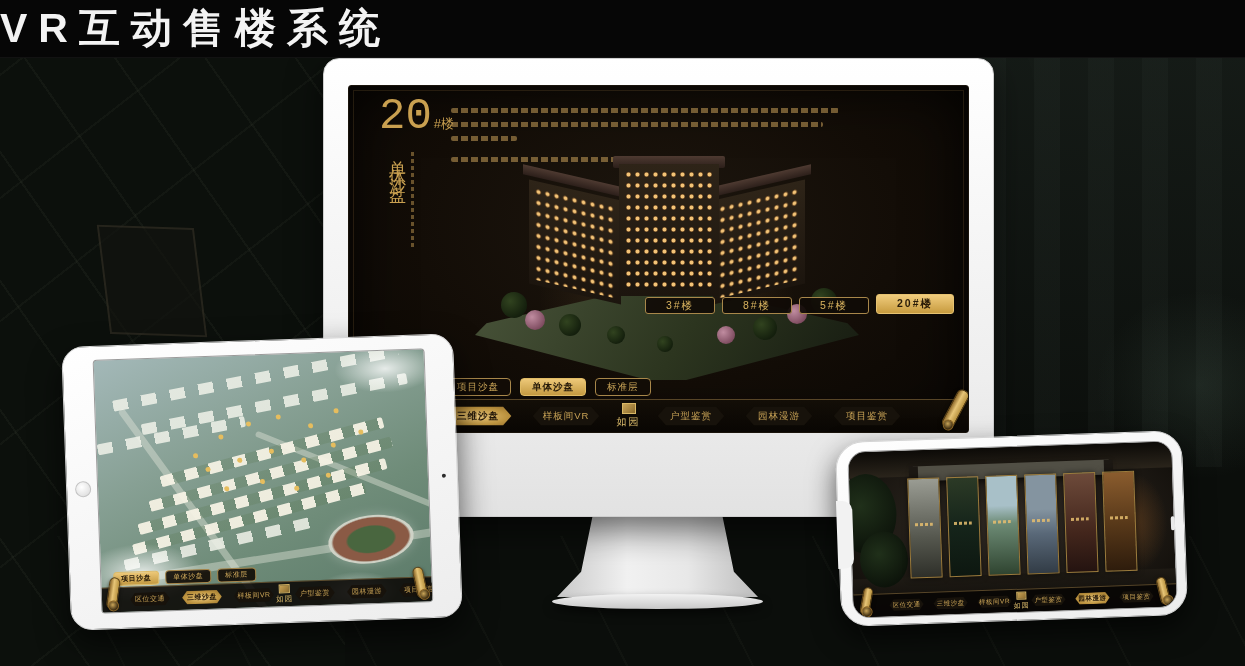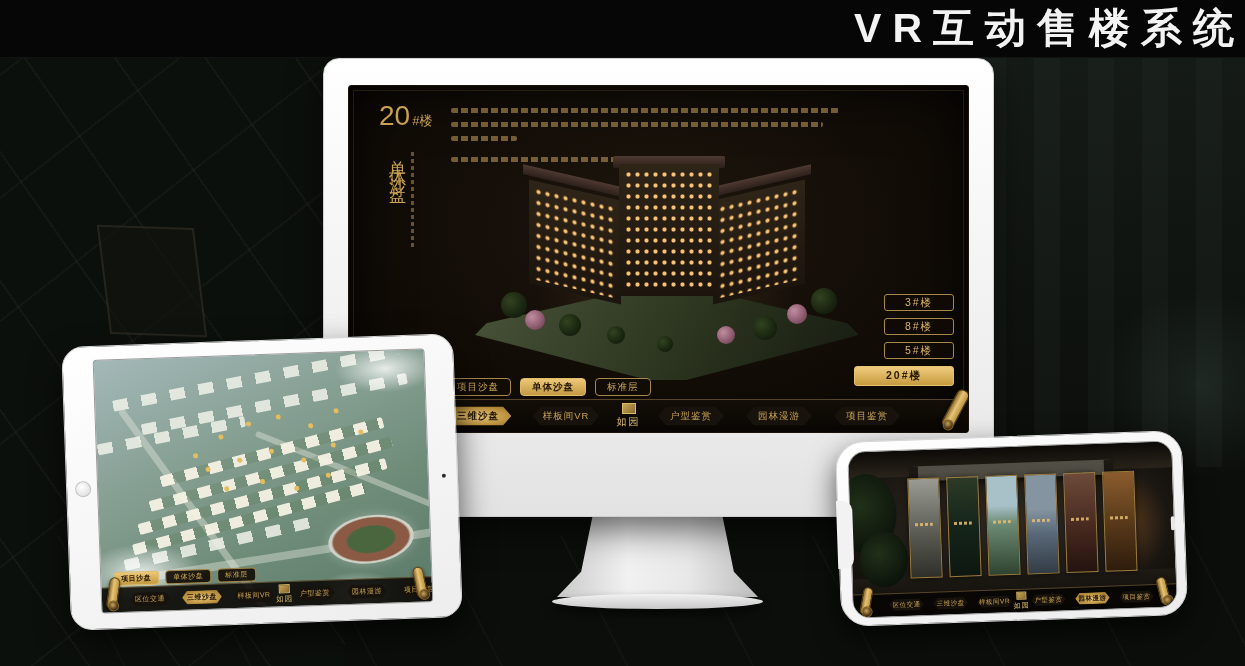--- a/index.html
+++ b/index.html
@@ -1,21 +1,21 @@
 <!DOCTYPE html>
 <html><head>
 <meta charset="utf-8">
 <style>
   html,body{margin:0;padding:0;background:#000;}
   .canvas{position:relative;width:1245px;height:666px;overflow:hidden;
     background:#0b0e0b;font-family:"Liberation Sans",sans-serif;}
 
   
   .title-strip{position:absolute;left:0;top:0;width:100%;height:57px;background:#060606;z-index:6;
-    display:flex;align-items:center;justify-content:flex-end;border-bottom:1px solid rgba(255,255,255,.05);}
+    display:flex;align-items:center;justify-content:flex-start;border-bottom:1px solid rgba(255,255,255,.05);}
   .page-title{color:#f3f3f3;font-size:41px;font-weight:bold;letter-spacing:11px;white-space:nowrap;}
 
   
   .bg-map-left{position:absolute;left:0;top:57px;width:345px;height:609px;background:#0c100c;
     background-image:
       repeating-linear-gradient(55deg,transparent 0 72px,rgba(150,160,130,.06) 72px 74px),
       repeating-linear-gradient(-38deg,transparent 0 95px,rgba(150,160,130,.05) 95px 97px);}
   .bg-plaque{position:absolute;left:104px;top:226px;width:92px;height:106px;
     border:2px solid rgba(195,175,135,.12);background:rgba(18,20,16,.7);
     transform:rotate(-7deg) skewY(9deg);}
@@ -58,36 +58,36 @@
   .screen-frame{position:absolute;inset:4px;border:1px solid rgba(170,135,70,.18);pointer-events:none;}
   .monitor-stand{position:absolute;left:557px;top:513px;width:201px;height:84px;z-index:1;
     background:linear-gradient(90deg,#c9c9c9,#f1f1f1 35%,#e8e8e8 65%,#bdbdbd);
     clip-path:polygon(18% 0,82% 0,88% 70%,100% 100%,0 100%,12% 70%);}
   .monitor-base{position:absolute;left:552px;top:594px;width:211px;height:15px;z-index:1;
     border-radius:50%;background:linear-gradient(180deg,#f2f2f2,#c8c8c8);
     box-shadow:0 5px 10px rgba(0,0,0,.55);}
 
   
   .m-heading{position:absolute;left:30px;top:8px;color:#c9a050;}
-  .m-heading .num{font-family:Liberation Sans, sans-serif;font-size:28px;line-height:44px;}
+  .m-heading .num{font-family:Liberation Mono, monospace;font-size:44px;line-height:44px;}
   .m-heading .suf{font-size:13px;margin-left:2px;}
   .m-sub{position:absolute;left:38px;top:60px;writing-mode:vertical-rl;color:#c9a050;
     font-family:"DejaVu Serif",serif;font-size:17px;letter-spacing:9px;}
   .m-sub-line{position:absolute;left:62px;top:66px;width:3px;height:96px;
     background:repeating-linear-gradient(180deg,rgba(190,150,80,.5) 0 4px,transparent 4px 7px);}
   .desc{position:absolute;left:102px;top:22px;width:390px;}
   .desc-line{height:5px;border-radius:2px;margin-bottom:9px;
     background:repeating-linear-gradient(90deg,rgba(198,158,88,.55) 0 7px,transparent 7px 10px);}
 
-  .floor-col{position:absolute;right:14px;top:208px;display:flex;flex-direction:column;
+  .floor-col{position:absolute;right:14px;top:208px;display:flex;flex-direction:row;
     align-items:flex-end;gap:7px;}
   .floor-btn{width:70px;height:17px;border:1px solid #a8874a;border-radius:3px;
     background:rgba(16,11,6,.92);color:#d9b35f;font-size:10.5px;letter-spacing:2px;
     display:flex;align-items:center;justify-content:center;font-family:"Liberation Sans",sans-serif;padding:0;}
-  .floor-btn.active{width:100px;height:20px;background:linear-gradient(180deg,#f0cc7d,#c79b3f);
+  .floor-btn.active{width:78px;height:20px;background:linear-gradient(180deg,#f0cc7d,#c79b3f);
     color:#2a1c08;font-weight:bold;border-color:#e6c271;}
 
   .m-tabs{position:absolute;left:96px;bottom:36px;display:flex;gap:9px;}
   .m-tabs .view-tab{height:16px;padding:0 11px;font-size:9.5px;letter-spacing:1px;}
   .m-nav{height:32px;padding:0 64px 0 4px;justify-content:space-between;}
   .m-nav .nav-item{min-width:74px;height:21px;font-size:9.5px;letter-spacing:1px;}
   .m-nav .seal-icon{width:12px;height:9px;}
   .m-nav .logo-text{font-size:10px;letter-spacing:2px;}
   .m-scroll{right:6px;top:-12px;transform:rotate(28deg);}
 

